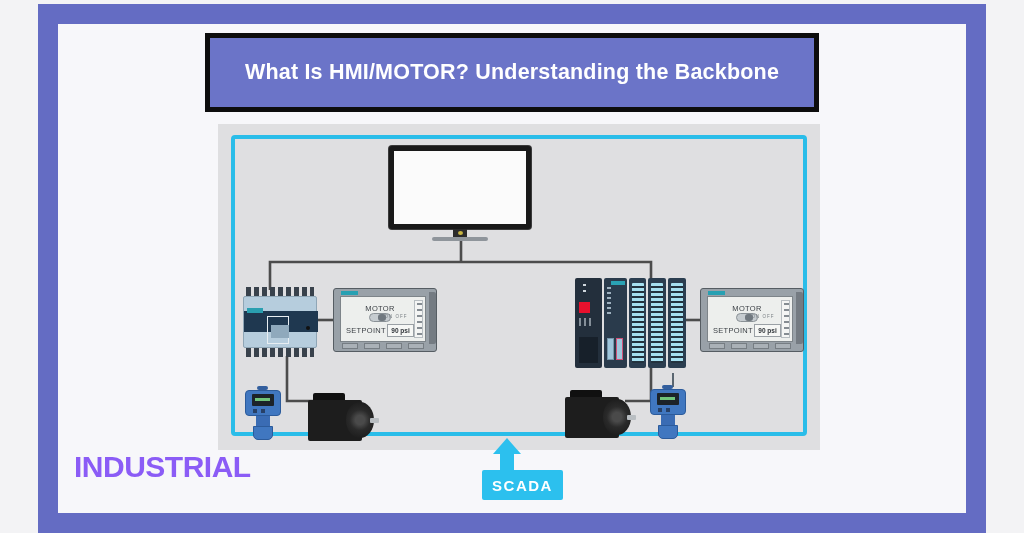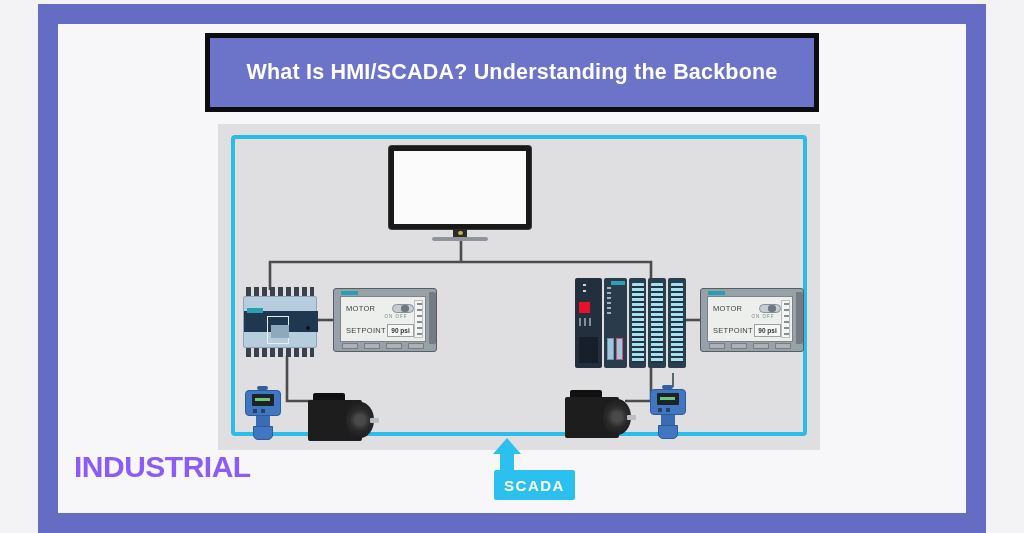--- a/index.html
+++ b/index.html
@@ -56,21 +56,21 @@
   .hmi { position:absolute; width:104px; height:64px; background:#99a1a8;
     border:1px solid #565d63; border-radius:3px; }
   .hmi-chip { position:absolute; left:7px; top:2px; width:17px; height:4px; background:#27a0b2; }
   .hmi-side { position:absolute; right:0; top:3px; width:7px; height:52px; background:#747b82; border-radius:0 2px 2px 0; }
   .hmi-screen { position:absolute; left:6px; top:7px; width:86px; height:46px;
     background:#edefed; border:1px solid #7d8489; }
   .hmi-menu { position:absolute; right:2px; top:3px; width:9px; height:38px; background:#f4f5f4;
     border:1px solid #b7bdc1;
     background-image:repeating-linear-gradient(180deg,#858c92 0 2px, rgba(0,0,0,0) 2px 6px);
     background-size:5px 100%; background-position:2px 2px; background-repeat:no-repeat; }
-  .hmi-row1 { position:absolute; left:5px; top:7px; width:68px; display:flex; align-items:center; justify-content:space-between; }
+  .hmi-row1 { position:absolute; left:5px; top:7px; width:68px; display:flex; align-items:center; justify-content:space-between;flex-direction:column; }
   .hmi-row2 { position:absolute; left:5px; top:27px; width:68px; display:flex; align-items:center; justify-content:space-between; }
   .hmi-label { font-size:7.5px; color:#3a3f44; letter-spacing:0.3px; }
   .toggle { position:relative; width:22px; height:9px; background:#c6ccd0; border:1px solid #8a9196; border-radius:5px; }
   .toggle-knob { position:absolute; left:8px; top:0px; width:8px; height:7px; background:#70787f; border-radius:3px; }
   .onoff { position:absolute; left:42px; top:17px; width:26px; font-size:4.5px; color:#7a8085; text-align:center; letter-spacing:1px; }
   .value-box { width:27px; height:13px; background:#f6f7f5; border:1px solid #9aa0a5;
     font-size:6.5px; font-weight:700; color:#2e3338; display:flex; align-items:center; justify-content:center; }
   .fkeys { position:absolute; left:8px; bottom:2px; width:82px; display:flex; gap:6px; }
   .fkey { width:17px; height:6px; background:#aab1b7; border:1px solid #767d83; }
   
@@ -108,35 +108,35 @@
   .motor-cap { position:absolute; left:5px; top:0; width:32px; height:12px; background:#101010; border-radius:2px; }
   .motor-body { position:absolute; left:0; top:7px; width:54px; height:41px; background:#1d1d1d; border-radius:2px; }
   .motor-face { position:absolute; left:38px; top:9px; width:28px; height:36px; border-radius:50%;
     background:radial-gradient(circle at 50% 50%, #4a4a4a 0 20%, #2a2a2a 45%, #161616 100%); }
   .motor-shaft { position:absolute; left:62px; top:25px; width:9px; height:5px; background:#b9bec2; border-radius:1px; }
   
   .scada-arrow-head { position:absolute; left:493px; top:438px; width:0; height:0;
     border-left:14px solid rgba(0,0,0,0); border-right:14px solid rgba(0,0,0,0);
     border-bottom:16px solid #2cc0ee; }
   .scada-arrow-shaft { position:absolute; left:500px; top:453px; width:14px; height:19px; background:#2cc0ee; }
-  .scada-label { position:absolute; left:494px; top:470px; width:81px; height:30px;
+  .scada-label { position:absolute; left:482px; top:470px; width:81px; height:30px;
     background:#2cc0ee; color:#fff; font-weight:700; font-size:15px; letter-spacing:1.5px;
     display:flex; align-items:center; justify-content:center; border-radius:2px; }
   
   .logo { position:absolute; left:74px; top:452px; width:230px; text-align:left; }
   .logo-main { font-size:30px; font-weight:800; color:#8b5cf6; letter-spacing:-0.5px; line-height:1; }
   .logo-sub { font-size:10.5px; font-weight:700; color:#7c83cf; letter-spacing:4.6px; margin-top:2px; }
 </style>
 </head>
 <body>
 
 <div class="frame"></div>
 
 <div class="banner">
-  <span>What Is HMI/SCADA? Understanding the Backbone</span>
+  <span>What Is HMI/MOTOR? Understanding the Backbone</span>
 </div>
 
 <div class="diagram">
 
   <svg class="lines" width="602" height="326">
     <g stroke="#4c4c4c" stroke-width="2.6" fill="none">
       <path d="M243,110 L243,138"></path>
       <path d="M52,166 L52,138 L433,138 L433,277 L407,277"></path>
       <path d="M69,232 L69,277 L106,277"></path>
       <path d="M97,196 L118,196"></path>

